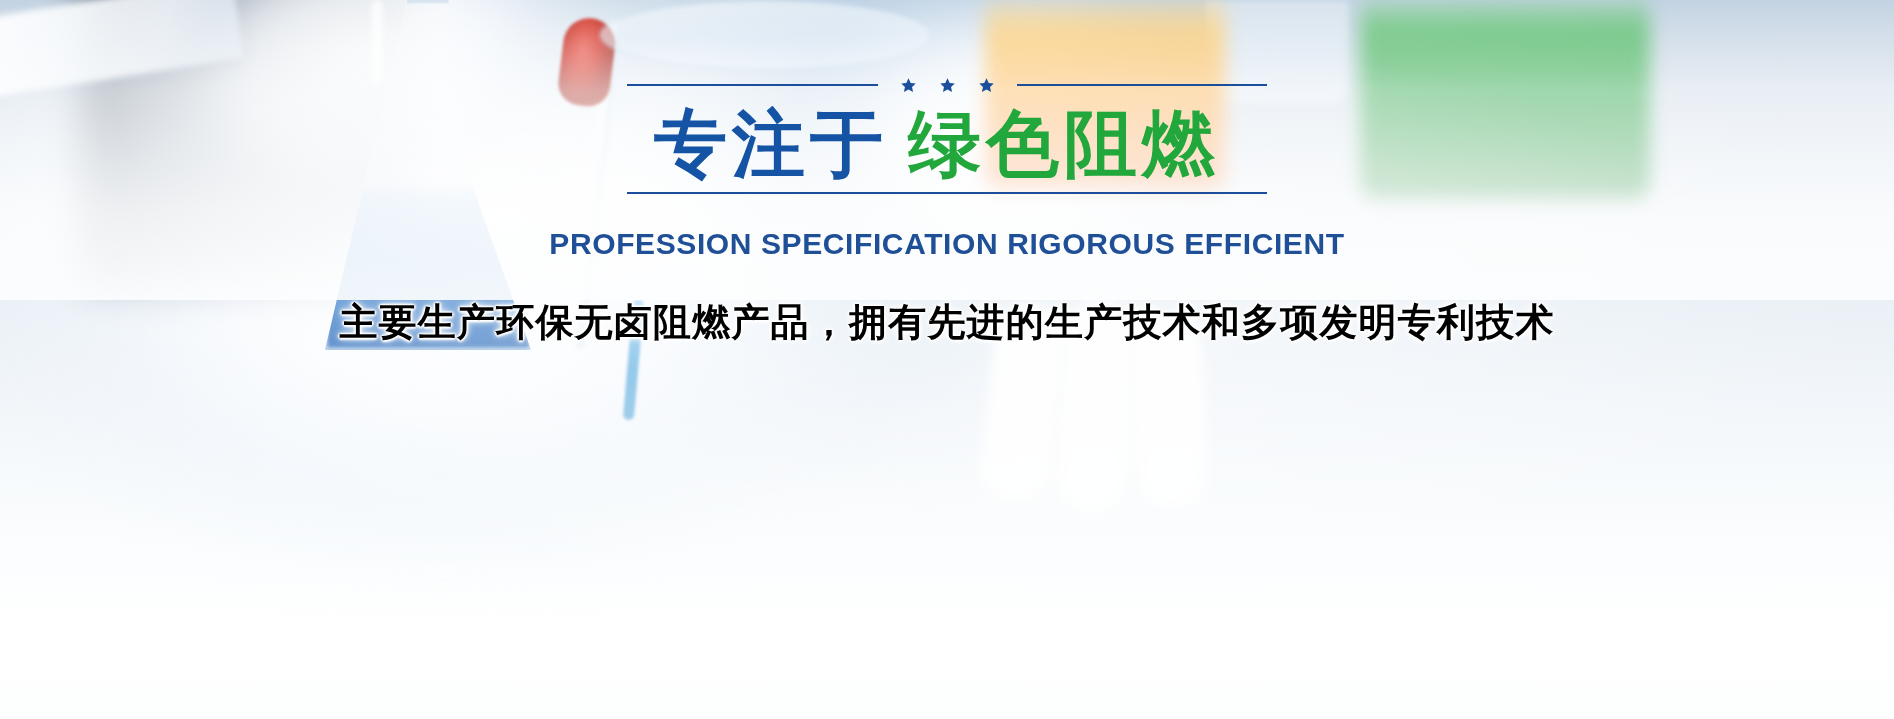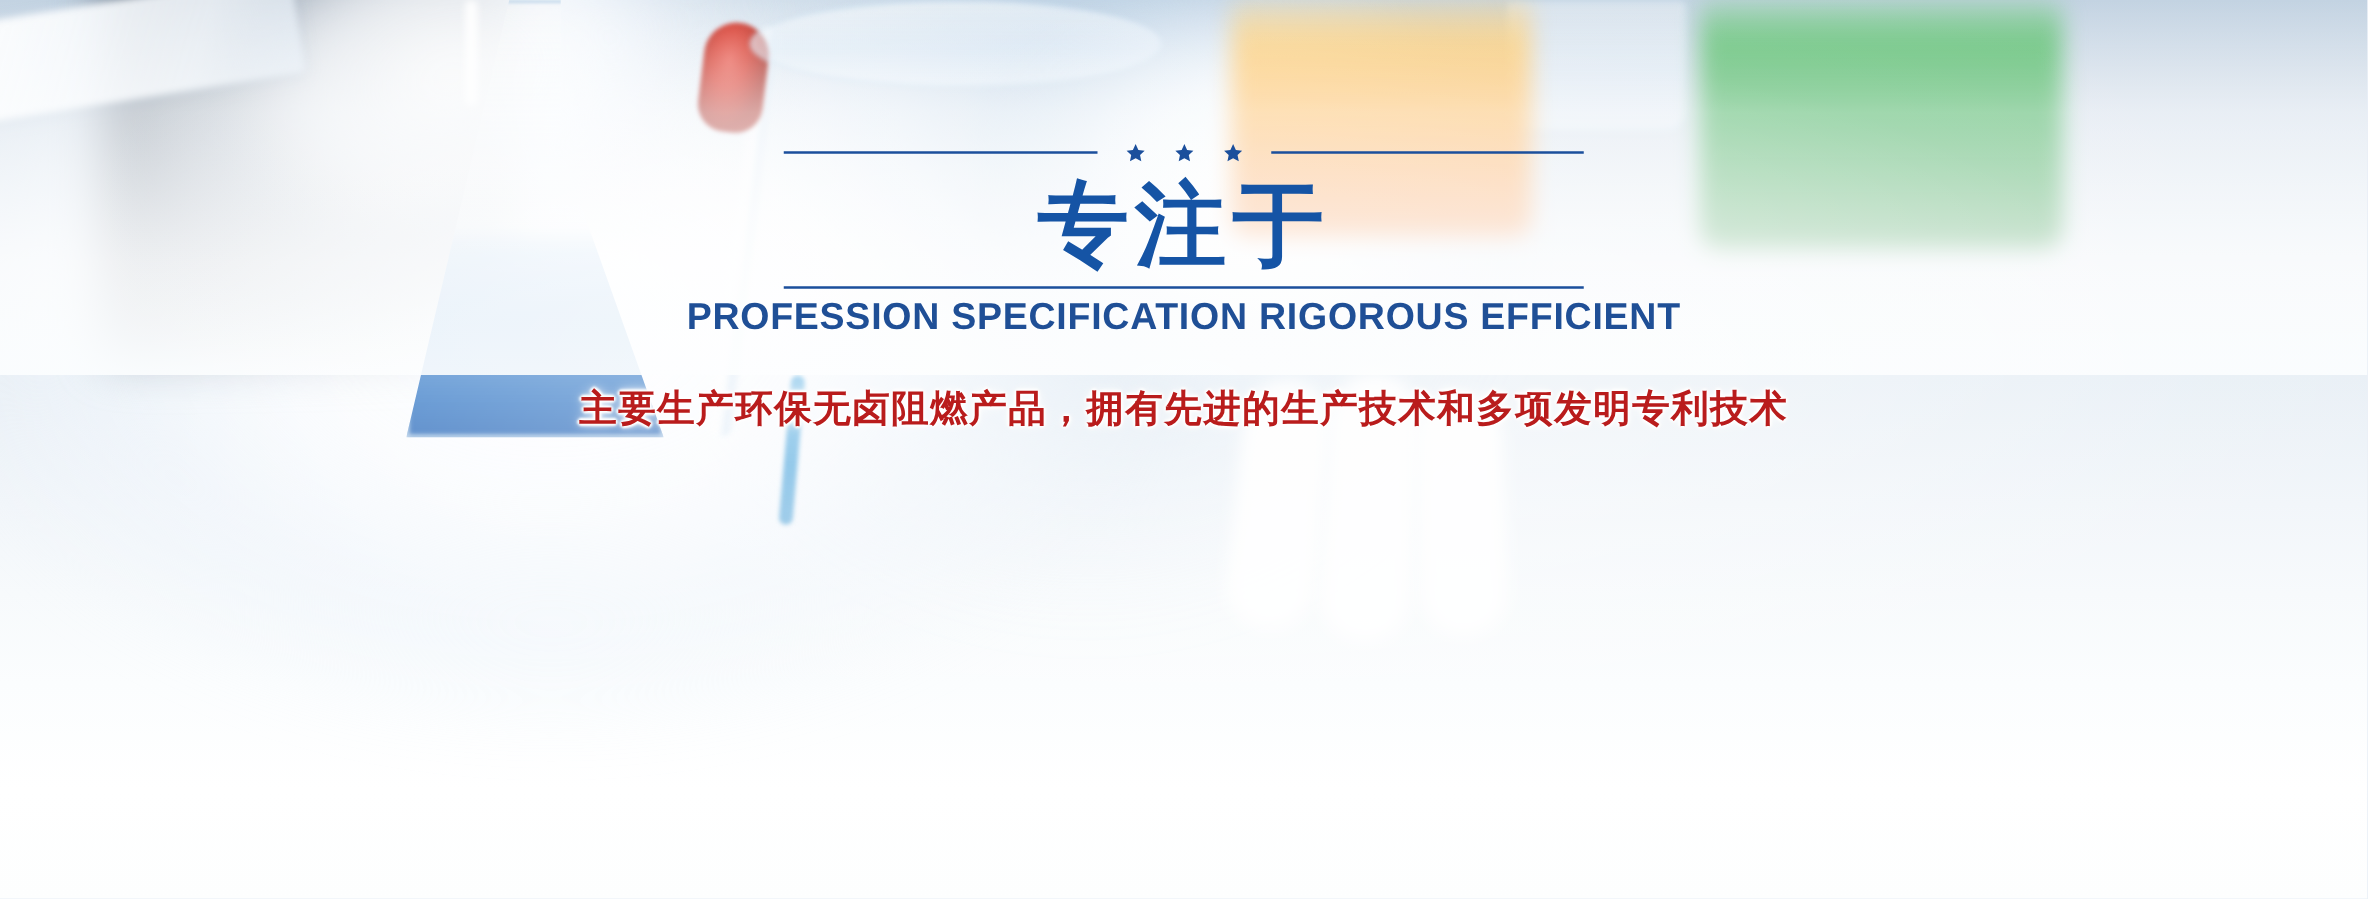--- a/index.html
+++ b/index.html
@@ -210,21 +210,21 @@
   }
 
   
   #content {
     position:absolute;
     inset:0;
     display:flex;
     flex-direction:column;
     align-items:center;
     justify-content:flex-start;
-    padding-top:114px;
+    padding-top:77px;
   }
 
   
   .star-row {
     display:flex;
     align-items:center;
     justify-content:center;
     gap:0;
     width:640px;
     height:16px;
@@ -249,35 +249,35 @@
   .hl-blue  { color:#1554a5; }
   .hl-green { color:#22a73c; margin:0 20px; }
 
   
   .underline-rule {
     width:640px; height:2px; background:#1b4f9c; margin-top:10px;
   }
 
   
   .english {
-    margin-top:6px;
+    margin-top:33px;
     font-size:30px;
     font-weight:bold;
     letter-spacing:.6px;
     color:#1f4f96;
     white-space:nowrap;
   }
 
   
   .tagline {
     margin-top:36px;
-    font-size:30px;
+    font-size:38px;
     font-weight:bold;
     letter-spacing:1.2px;
-    color:#b91c1c;
+    color:#000000;
     white-space:nowrap;
     text-shadow:
       0 0 3px #fff, 0 0 6px #fff, 0 0 10px #fff,
       1.5px 0 2px #fff, -1.5px 0 2px #fff,
       0 1.5px 2px #fff, 0 -1.5px 2px #fff;
   }
 </style>
 </head>
 <body>
 
@@ -320,20 +320,21 @@
         </svg>
         <svg class="star" viewBox="0 0 24 24">
           <path fill="currentColor" d="M12 1.8l3.1 6.6 7.1.9-5.2 4.9 1.4 7.0L12 17.8 5.6 21.2 7 14.2 1.8 9.3l7.1-.9z"></path>
         </svg>
       </span>
       <span class="rule right"></span>
     </div>
 
     <div class="headline">
       <span class="hl-blue">专注于</span>
+      <span class="hl-green">绿色阻燃</span>
     </div>
 
     <div class="underline-rule"></div>
 
     <div class="english">PROFESSION SPECIFICATION RIGOROUS EFFICIENT</div>
 
     <div class="tagline">主要生产环保无卤阻燃产品，拥有先进的生产技术和多项发明专利技术</div>
 
   </div>
 </div>

